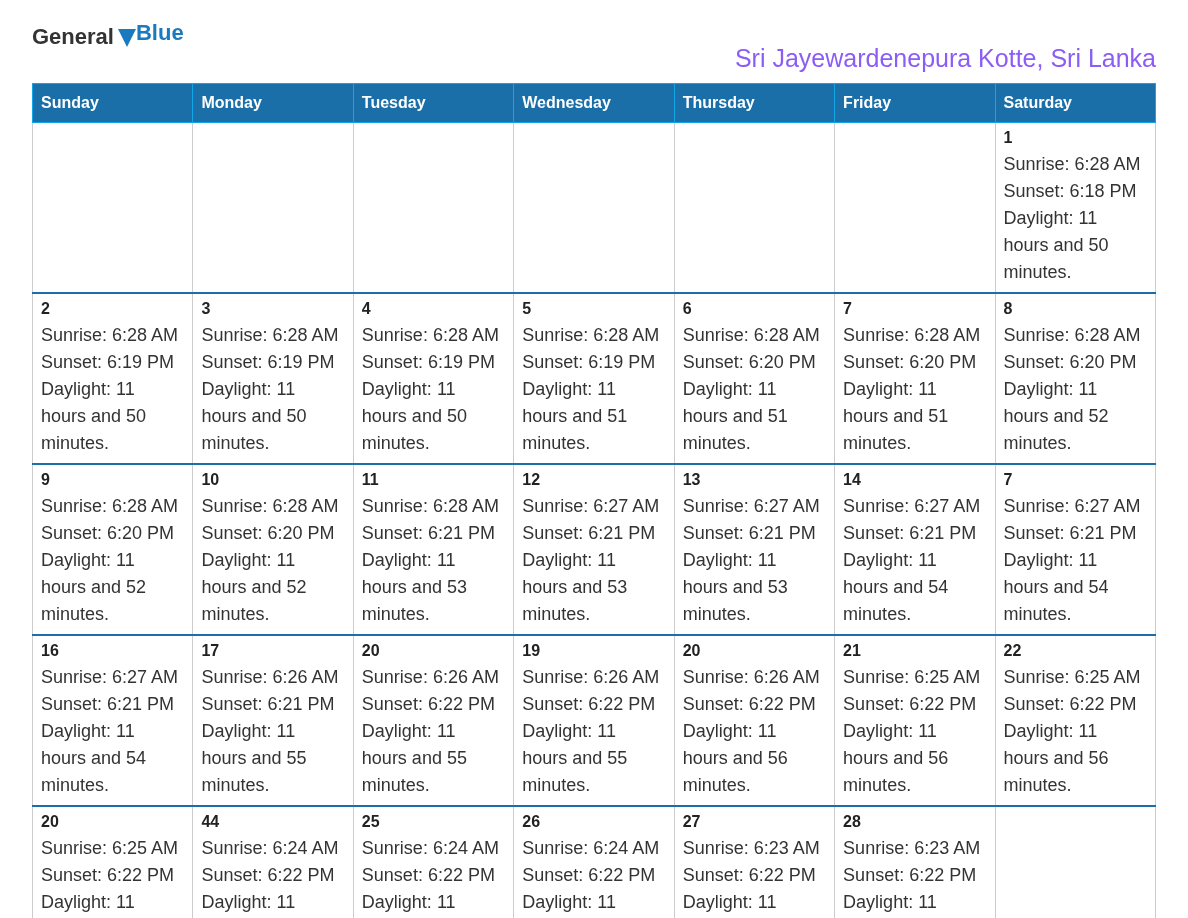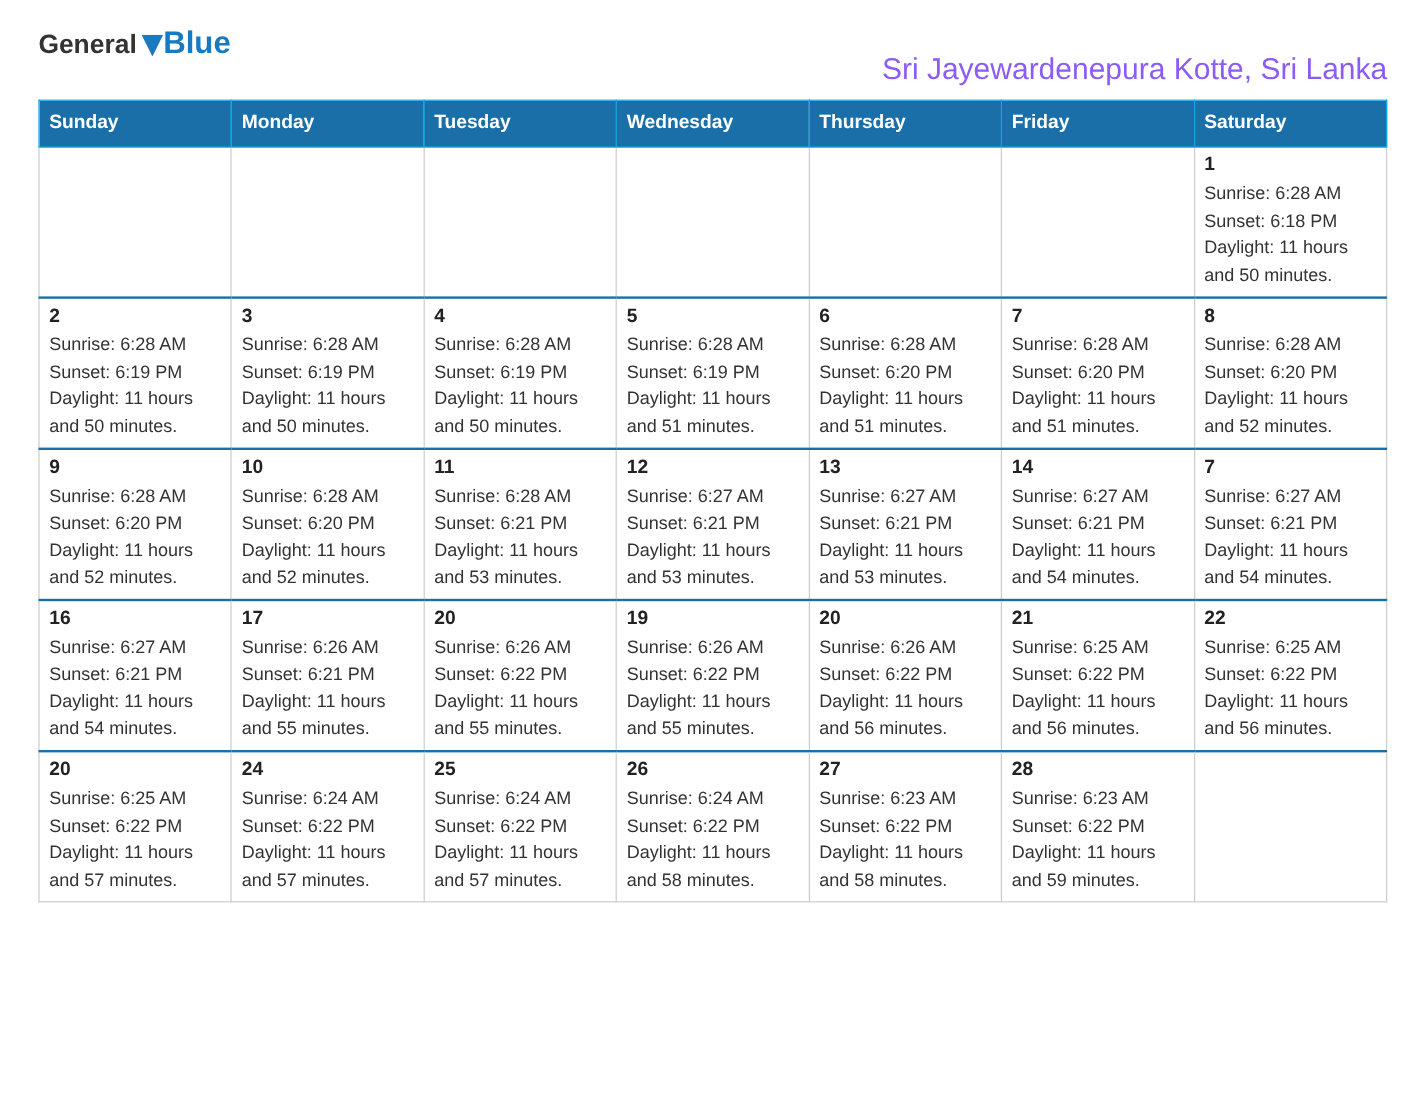--- a/index.html
+++ b/index.html
@@ -20,21 +20,21 @@
       display: flex;
       align-items: center;
       gap: 4px;
     }
     .logo-text-general {
       font-size: 22px;
       font-weight: bold;
       color: #333;
     }
     .logo-text-blue {
-      font-size: 26px;
+      font-size: 22px;
       font-weight: bold;
       color: #1a7abf;
     }
     .title-section {
       text-align: right;
     }
     .main-title {
       font-size: 48px;
       font-weight: bold;
       color: #222;
@@ -69,21 +69,21 @@
       background: #fff;
     }
     .day-number {
       font-size: 16px;
       font-weight: bold;
       color: #222;
       display: block;
       margin-bottom: 4px;
     }
     .day-info {
-      font-size: 15px;
+      font-size: 18px;
       color: #333;
       line-height: 1.5;
     }
     .empty-cell {
       background: #f9f9f9;
     }
     .row-divider td {
       border-top: 2px solid #1a6fa8;
     }
   </style>
@@ -269,21 +269,21 @@
         </td>
       </tr>
       <tr class="row-divider">
         <td>
           <span class="day-number">20</span>
           <div class="day-info" style="white-space: pre-line;">Sunrise: 6:25 AM
 Sunset: 6:22 PM
 Daylight: 11 hours and 57 minutes.</div>
         </td>
         <td>
-          <span class="day-number">24</span>
+          <span class="day-number">44</span>
           <div class="day-info" style="white-space: pre-line;">Sunrise: 6:24 AM
 Sunset: 6:22 PM
 Daylight: 11 hours and 57 minutes.</div>
         </td>
         <td>
           <span class="day-number">25</span>
           <div class="day-info" style="white-space: pre-line;">Sunrise: 6:24 AM
 Sunset: 6:22 PM
 Daylight: 11 hours and 57 minutes.</div>
         </td>

